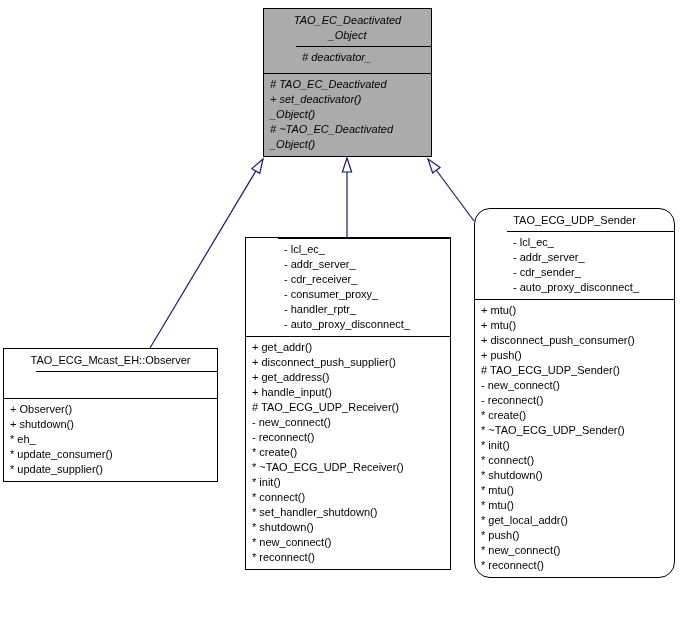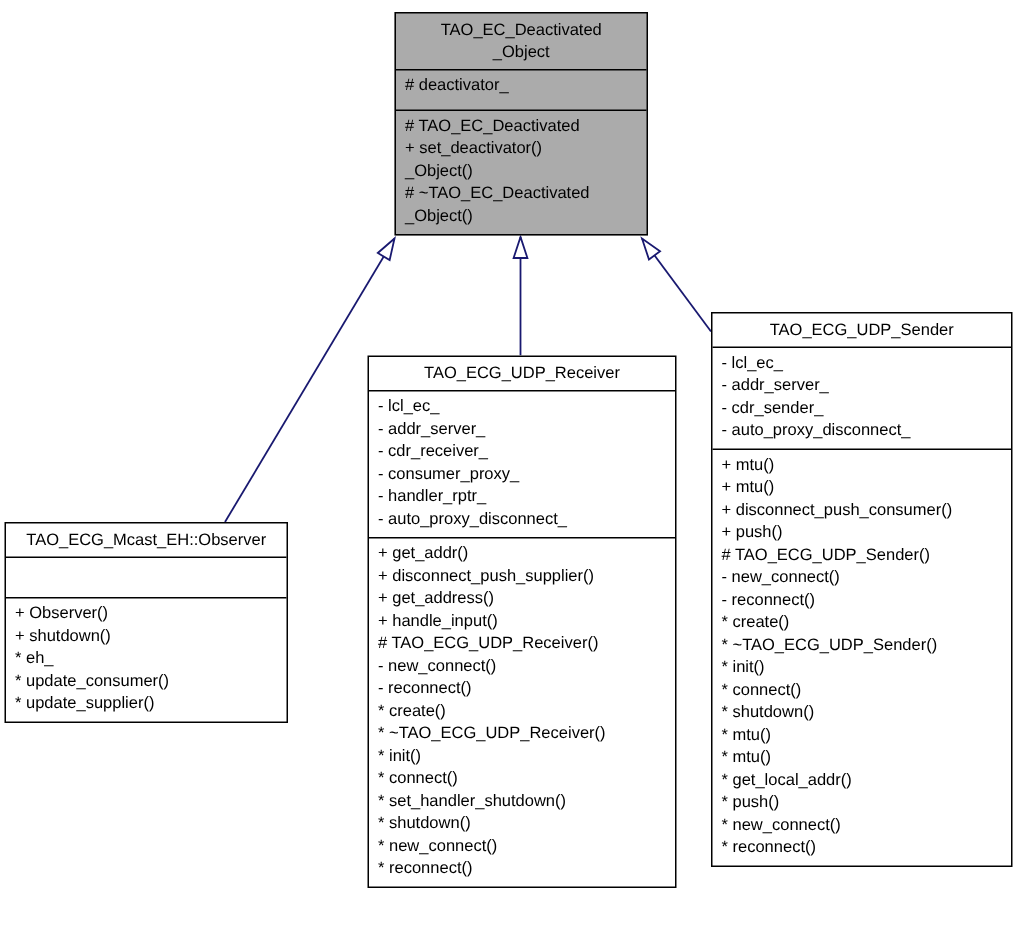--- a/index.html
+++ b/index.html
@@ -39,41 +39,44 @@
   .uml-node .sec {
     border-top: 1px solid #000000;
     padding: 3px 4px 4px 6px;
     line-height: 15px;
   }
   .uml-node .sec .line {
     white-space: nowrap;
   }
   .uml-node .attrs {
     min-height: 19px;
+    margin-left: 32px;
   }
   .node-base {
     left: 263px;
     top: 8px;
     width: 169px;
     background: #ababab;
+    font-style: italic;
   }
   .node-observer {
     left: 3px;
     top: 348px;
-    width: 189px;
+    width: 215px;
   }
   .node-receiver {
     left: 245px;
     top: 237px;
     width: 206px;
   }
   .node-sender {
     left: 474px;
     top: 208px;
     width: 201px;
+    border-radius: 16px;
   }
 </style>
 </head>
 <body>
 
 <div class="canvas">
 
   <svg class="arrows" viewBox="0 0 683 627" xmlns="http://www.w3.org/2000/svg">
     <defs>
       <marker id="openTriangle" markerWidth="18" markerHeight="14" refX="15" refY="6" orient="auto" markerUnits="userSpaceOnUse">
@@ -117,24 +120,20 @@
 
     <div class="line">+ Observer()</div>
         <div class="line">+ shutdown()</div>
         <div class="line">* eh_</div>
         <div class="line">* update_consumer()</div>
         <div class="line">* update_supplier()</div>
       </div>
   </div>
 
   <div class="uml-node node-receiver">
-    <div class="title">
-
-    <div class="tline">TAO_ECG_UDP_Receiver</div>
-      </div>
     <div class="sec attrs">
 
     <div class="line">- lcl_ec_</div>
         <div class="line">- addr_server_</div>
         <div class="line">- cdr_receiver_</div>
         <div class="line">- consumer_proxy_</div>
         <div class="line">- handler_rptr_</div>
         <div class="line">- auto_proxy_disconnect_</div>
       </div>
     <div class="sec methods">

